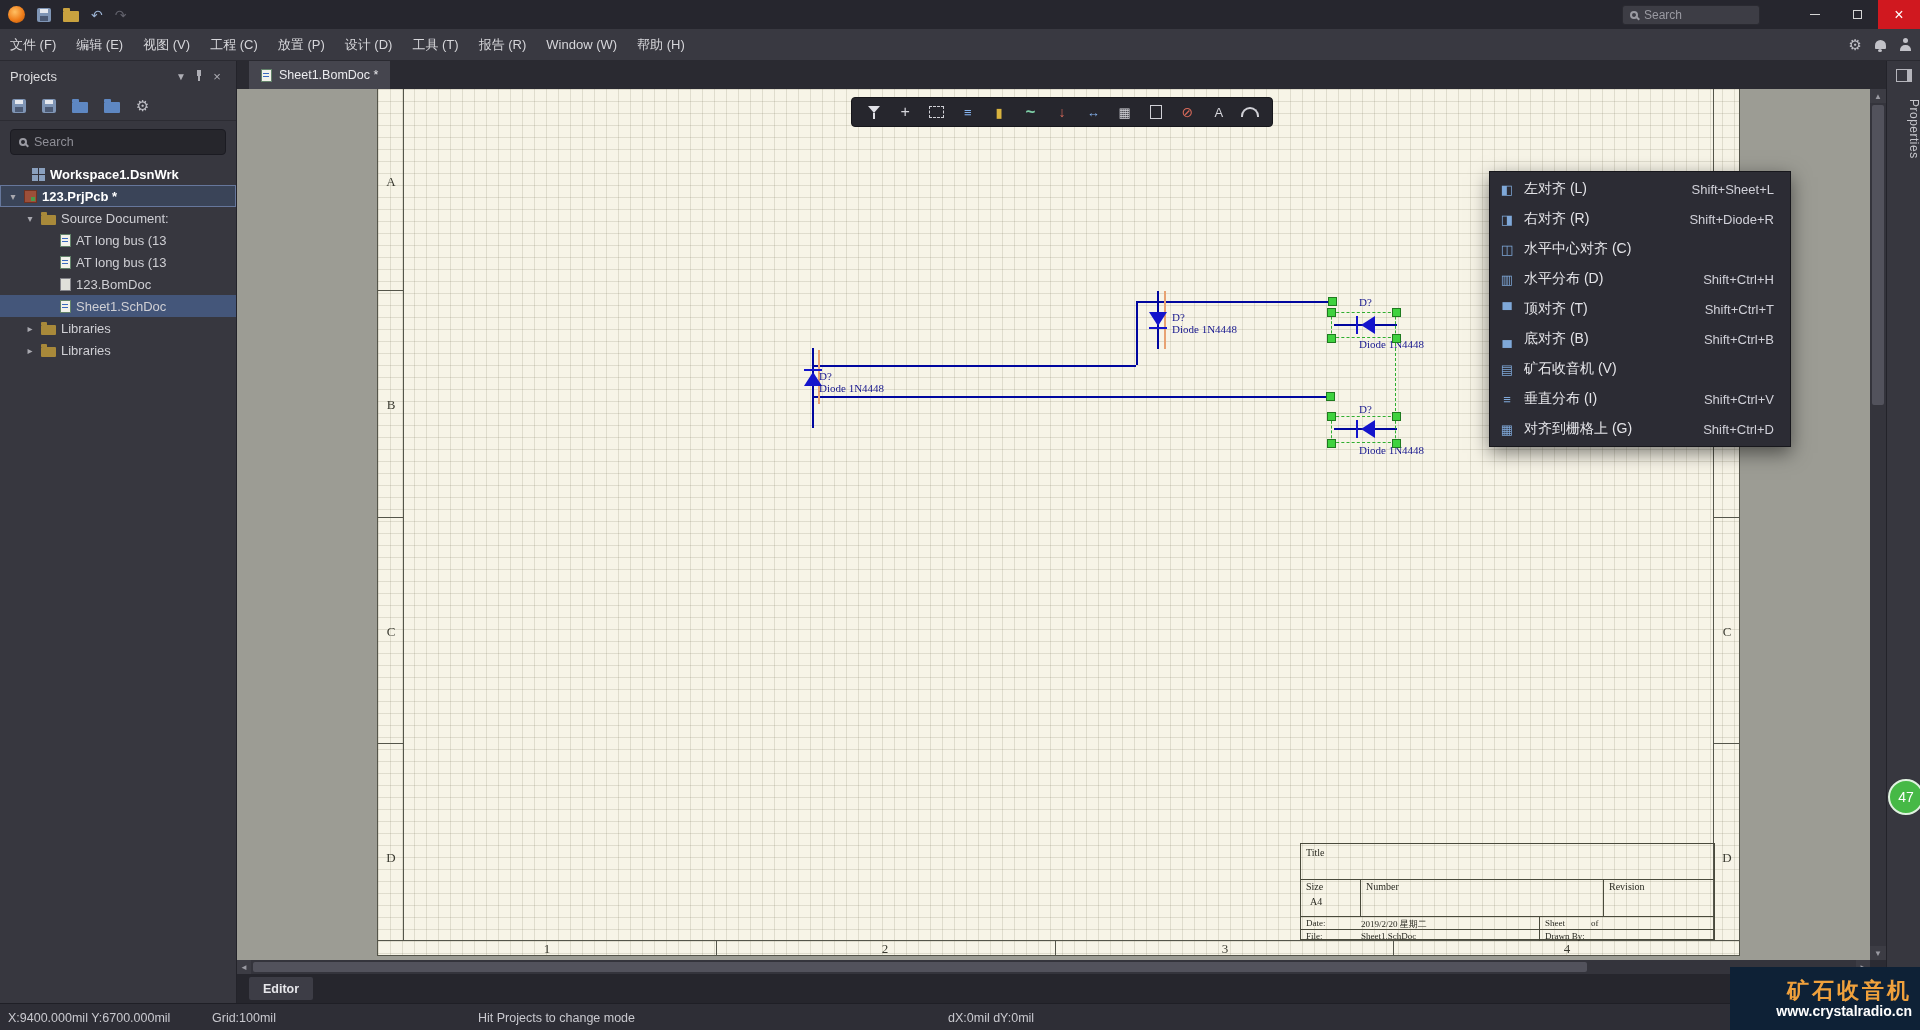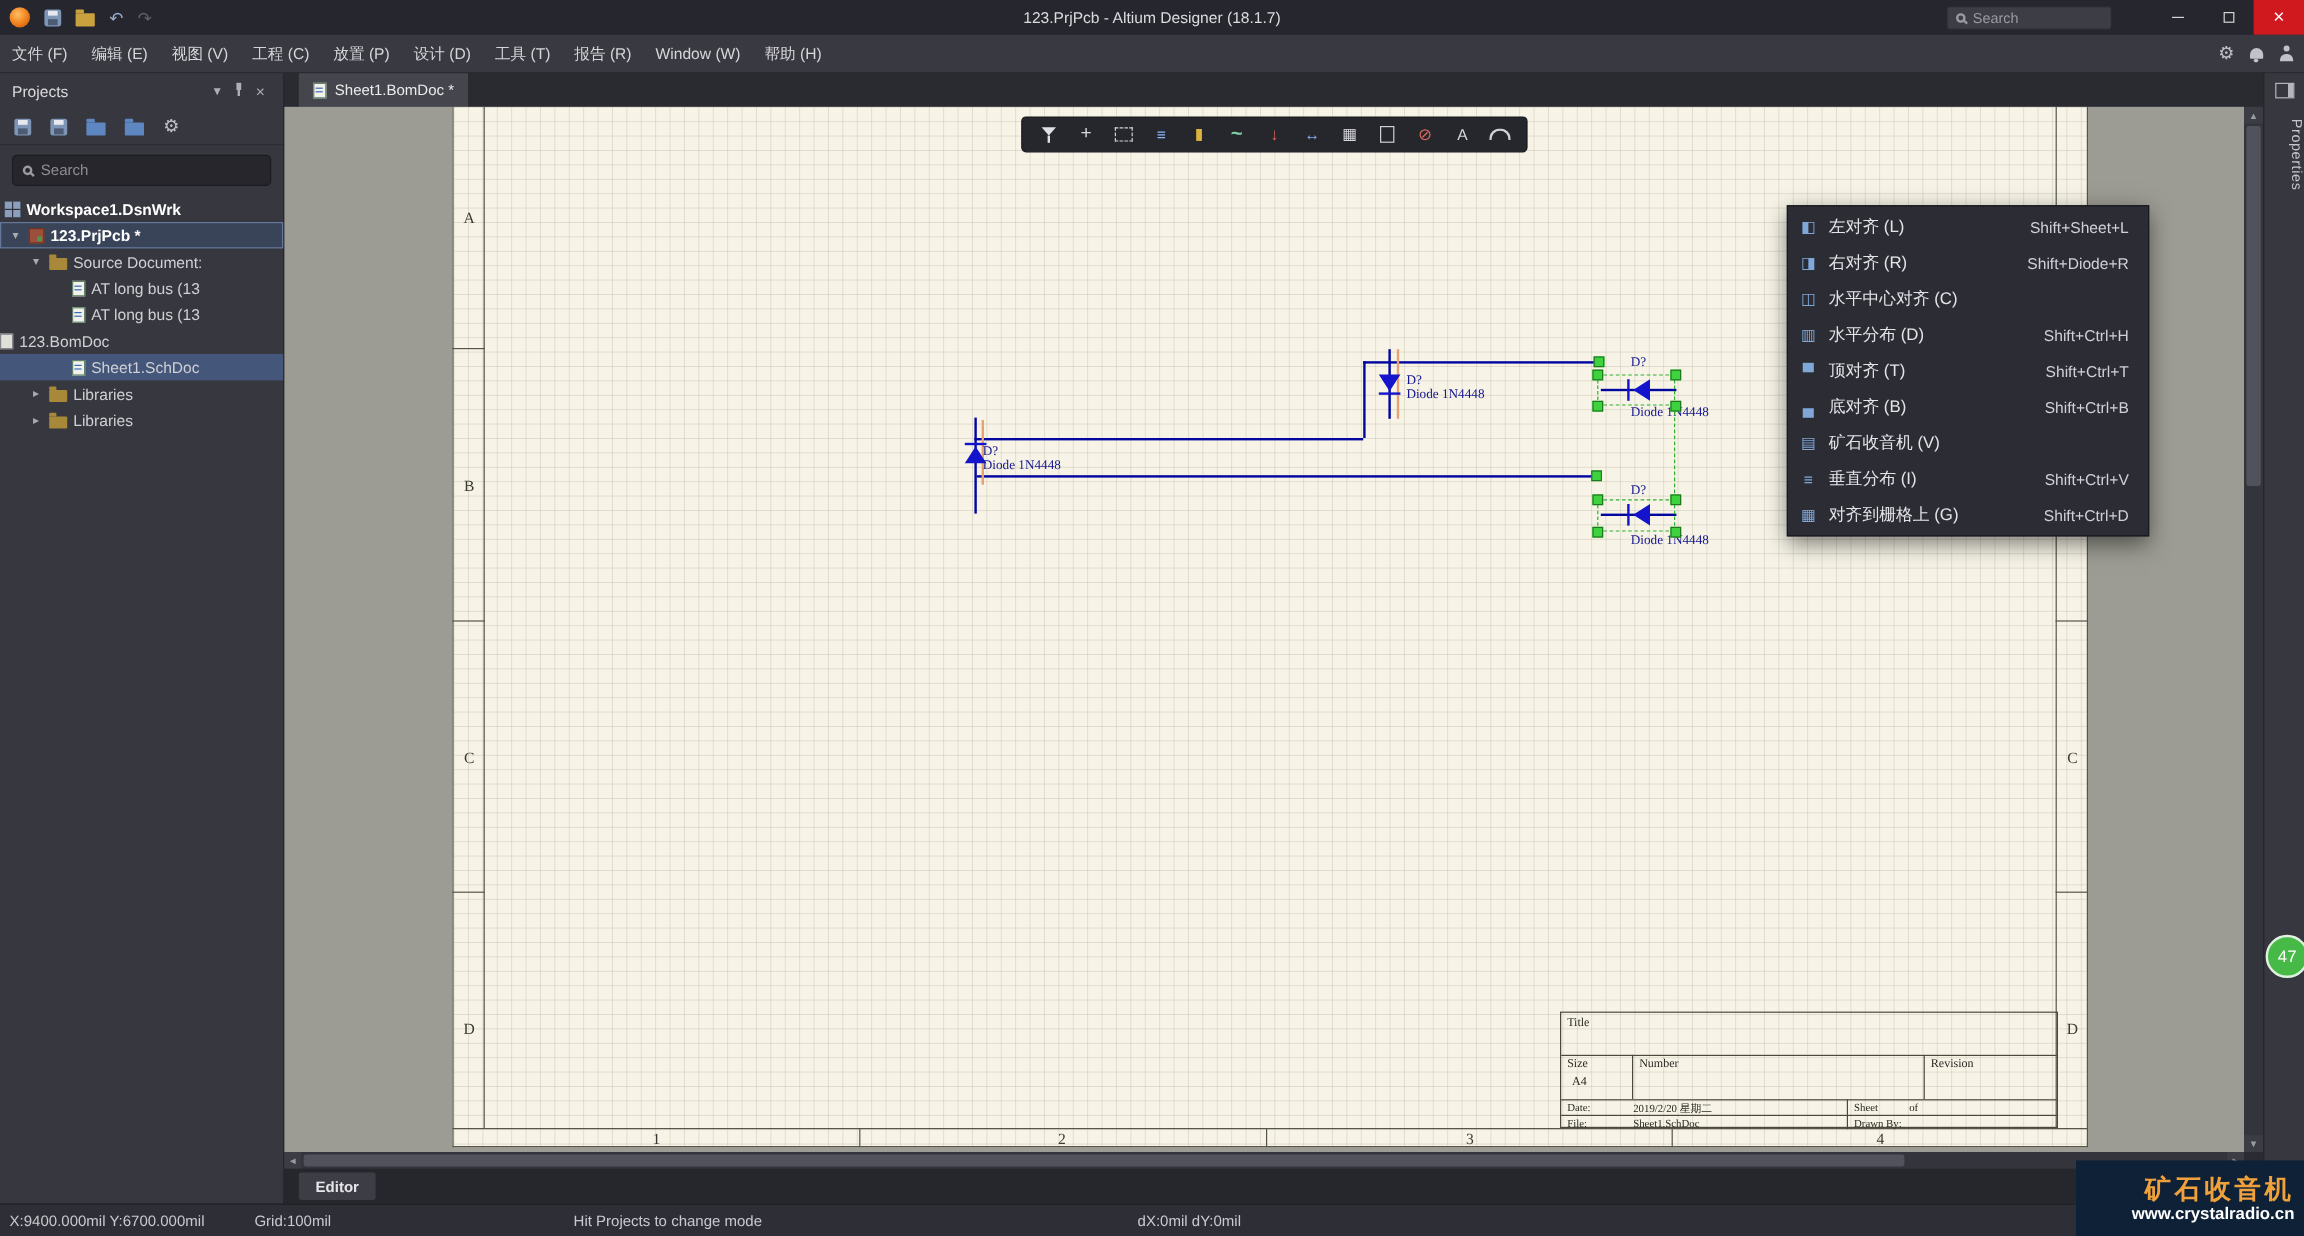--- a/index.html
+++ b/index.html
@@ -155,21 +155,20 @@
 <div class="app">
 
   <div class="titlebar">
     <div class="tb-left">
       <span class="logo"></span>
       <span class="i-disk"></span>
       <span class="i-folder"></span>
       <span class="glyph">↶</span>
       <span class="glyph dim">↷</span>
     </div>
-    <div class="tb-title">123.PrjPcb - Altium Designer (18.1.7)</div>
     <div class="tb-right">
       <div class="tb-search">
         <span class="lens"></span>
         <input placeholder="Search" style="">
       </div>
       <div class="winbtn">
           <span class="minbar"></span>
         </div>
       <div class="winbtn">
           <span class="maxbox"></span>
@@ -209,21 +208,21 @@
       <span class="i-disk"></span>
       <span class="i-folder blue"></span>
       <span class="i-folder blue"></span>
       <span class="i-gear">⚙</span>
     </div>
     <div class="sb-search">
       <span class="lens"></span>
       <input placeholder="Search" style="">
     </div>
     <div class="tree">
-      <div class="trow" style="padding-left:4px">
+      <div class="trow" style="padding-left:32px">
         <span class="ti ti-ws"></span>
         <span class="tlabel strong">Workspace1.DsnWrk</span>
       </div>
       <div class="trow selbox" style="padding-left:6px">
         <span class="twist">▾</span>
         <span class="ti ti-prj"></span>
         <span class="tlabel strong">123.PrjPcb *</span>
       </div>
       <div class="trow" style="padding-left:24px">
         <span class="twist">▾</span>
@@ -231,21 +230,21 @@
         <span class="tlabel">Source Document:</span>
       </div>
       <div class="trow" style="padding-left:60px">
         <span class="ti ti-sheet"></span>
         <span class="tlabel">AT long bus (13</span>
       </div>
       <div class="trow" style="padding-left:60px">
         <span class="ti ti-sheet"></span>
         <span class="tlabel">AT long bus (13</span>
       </div>
-      <div class="trow" style="">
+      <div class="trow" style="padding-left:60px">
         <span class="ti ti-bom"></span>
         <span class="tlabel">123.BomDoc</span>
       </div>
       <div class="trow sel" style="padding-left:60px">
         <span class="ti ti-sheet"></span>
         <span class="tlabel">Sheet1.SchDoc</span>
       </div>
       <div class="trow" style="padding-left:24px">
         <span class="twist">▸</span>
         <span class="ti ti-folder"></span>

